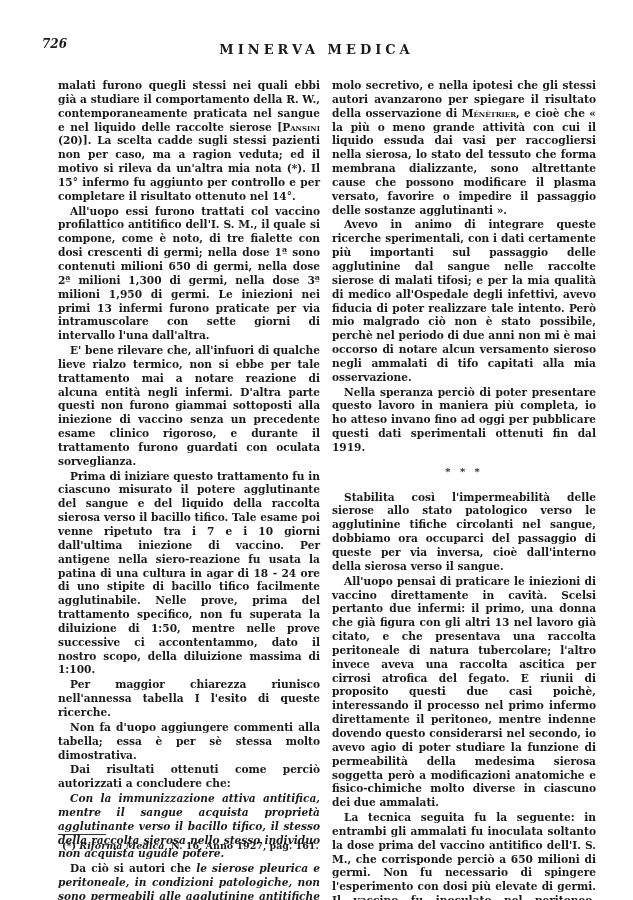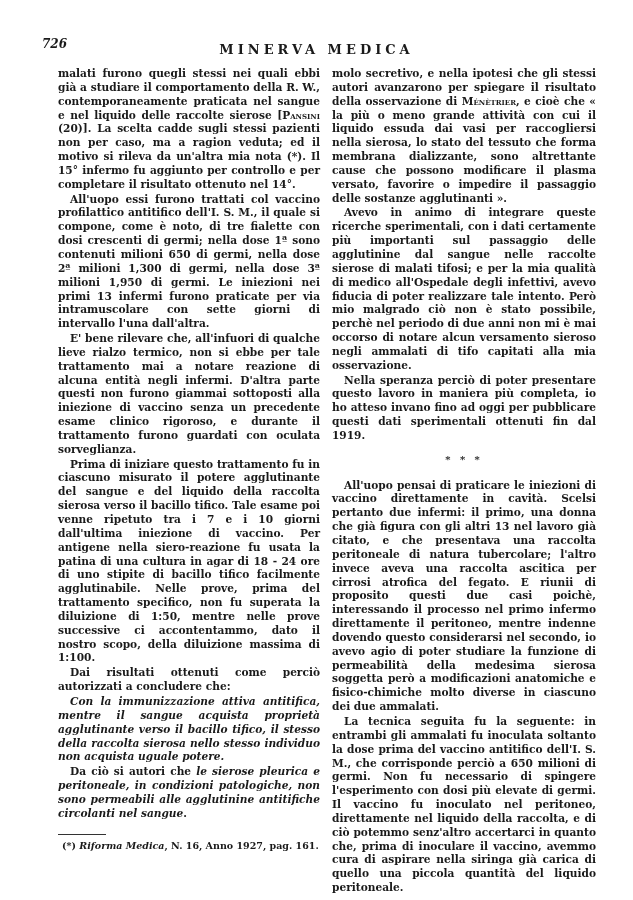--- a/index.html
+++ b/index.html
@@ -18,21 +18,21 @@
     letter-spacing: 4px;
   }
   .column {
     position: absolute; top: 67px; width: 262px;
     font-size: 10.6px; line-height: 13.85px;
     text-align: justify; font-weight: bold;
   }
   .col-left { left: 58px; }
   .col-right { left: 332px; width: 264px; }
   .column p { margin: 0 0 1px 0; text-indent: 12px; }
-  .column p.noindent { text-indent: 0; }
+  .column p.noindent { text-indent: 0; margin-top: 12px; }
   .it { font-style: italic; }
   .sc { font-variant: small-caps; }
   .stars { text-align: center; margin: 10px 0 12px 0; font-size: 10px; letter-spacing: 3px; }
   .footnote-rule {
     position: absolute; left: 58px; top: 834px; width: 48px;
     border-top: 1px solid #333;
   }
   .footnote {
     position: absolute; left: 62px; top: 840px;
     font-size: 9.5px; font-weight: bold;
@@ -42,30 +42,33 @@
 <body>
 
 <div class="page-number">726</div>
 <div class="running-head">MINERVA MEDICA</div>
 
 <div class="column col-left">
   <p class="noindent"><span>malati furono quegli stessi nei quali ebbi già a studiare il comportamento della R. W., contemporaneamente praticata nel sangue e nel liquido delle raccolte sierose [</span><span class="sc">Pansini</span><span> (20)]. La scelta cadde sugli stessi pazienti non per caso, ma a ragion veduta; ed il motivo si rileva da un'altra mia nota (*). Il 15° infermo fu aggiunto per controllo e per completare il risultato ottenuto nel 14°.</span></p>
   <p>All'uopo essi furono trattati col vaccino profilattico antitifico dell'I. S. M., il quale si compone, come è noto, di tre fialette con dosi crescenti di germi; nella dose 1ª sono contenuti milioni 650 di germi, nella dose 2ª milioni 1,300 di germi, nella dose 3ª milioni 1,950 di germi. Le iniezioni nei primi 13 infermi furono praticate per via intramuscolare con sette giorni di intervallo l'una dall'altra.</p>
   <p>E' bene rilevare che, all'infuori di qualche lieve rialzo termico, non si ebbe per tale trattamento mai a notare reazione di alcuna entità negli infermi. D'altra parte questi non furono giammai sottoposti alla iniezione di vaccino senza un precedente esame clinico rigoroso, e durante il trattamento furono guardati con oculata sorveglianza.</p>
   <p>Prima di iniziare questo trattamento fu in ciascuno misurato il potere agglutinante del sangue e del liquido della raccolta sierosa verso il bacillo tifico. Tale esame poi venne ripetuto tra i 7 e i 10 giorni dall'ultima iniezione di vaccino. Per antigene nella siero-reazione fu usata la patina di una cultura in agar di 18 - 24 ore di uno stipite di bacillo tifico facilmente agglutinabile. Nelle prove, prima del trattamento specifico, non fu superata la diluizione di 1:50, mentre nelle prove successive ci accontentammo, dato il nostro scopo, della diluizione massima di 1:100.</p>
+  <p>Per maggior chiarezza riunisco nell'annessa tabella I l'esito di queste ricerche.</p>
+  <p>Non fa d'uopo aggiungere commenti alla tabella; essa è per sè stessa molto dimostrativa.</p>
   <p>Dai risultati ottenuti come perciò autorizzati a concludere che:</p>
   <p class="it">Con la immunizzazione attiva antitifica, mentre il sangue acquista proprietà agglutinante verso il bacillo tifico, il stesso della raccolta sierosa nello stesso individuo non acquista uguale potere.</p>
   <p><span>Da ciò si autori che </span><span class="it">le sierose pleurica e peritoneale, in condizioni patologiche, non sono permeabili alle agglutinine antitifiche circolanti nel sangue</span><span>.</span></p>
 
 </div>
 
 <div class="footnote-rule"></div>
 <div class="footnote"><span>(*) </span><span class="it">Riforma Medica</span><span>, N. 16, Anno 1927, pag. 161.</span></div>
 
 <div class="column col-right">
   <p class="noindent"><span>molo secretivo, e nella ipotesi che gli stessi autori avanzarono per spiegare il risultato della osservazione di </span><span class="sc">Ménètrier</span><span>, e cioè che « la più o meno grande attività con cui il liquido essuda dai vasi per raccogliersi nella sierosa, lo stato del tessuto che forma membrana dializzante, sono altrettante cause che possono modificare il plasma versato, favorire o impedire il passaggio delle sostanze agglutinanti ».</span></p>
   <p>Avevo in animo di integrare queste ricerche sperimentali, con i dati certamente più importanti sul passaggio delle agglutinine dal sangue nelle raccolte sierose di malati tifosi; e per la mia qualità di medico all'Ospedale degli infettivi, avevo fiducia di poter realizzare tale intento. Però mio malgrado ciò non è stato possibile, perchè nel periodo di due anni non mi è mai occorso di notare alcun versamento sieroso negli ammalati di tifo capitati alla mia osservazione.</p>
   <p>Nella speranza perciò di poter presentare questo lavoro in maniera più completa, io ho atteso invano fino ad oggi per pubblicare questi dati sperimentali ottenuti fin dal 1919.</p>
   <div class="stars">* * *</div>
+  <p>Stabilita così l'impermeabilità delle sierose allo stato patologico verso le agglutinine tifiche circolanti nel sangue, dobbiamo ora occuparci del passaggio di queste per via inversa, cioè dall'interno della sierosa verso il sangue.</p>
   <p>All'uopo pensai di praticare le iniezioni di vaccino direttamente in cavità. Scelsi pertanto due infermi: il primo, una donna che già figura con gli altri 13 nel lavoro già citato, e che presentava una raccolta peritoneale di natura tubercolare; l'altro invece aveva una raccolta ascitica per cirrosi atrofica del fegato. E riunii di proposito questi due casi poichè, interessando il processo nel primo infermo direttamente il peritoneo, mentre indenne dovendo questo considerarsi nel secondo, io avevo agio di poter studiare la funzione di permeabilità della medesima sierosa soggetta però a modificazioni anatomiche e fisico-chimiche molto diverse in ciascuno dei due ammalati.</p>
   <p>La tecnica seguita fu la seguente: in entrambi gli ammalati fu inoculata soltanto la dose prima del vaccino antitifico dell'I. S. M., che corrisponde perciò a 650 milioni di germi. Non fu necessario di spingere l'esperimento con dosi più elevate di germi. Il vaccino fu inoculato nel peritoneo, direttamente nel liquido della raccolta, e di ciò potemmo senz'altro accertarci in quanto che, prima di inoculare il vaccino, avemmo cura di aspirare nella siringa già carica di quello una piccola quantità del liquido peritoneale.</p>
 
 </div>
 
 </body></html>

